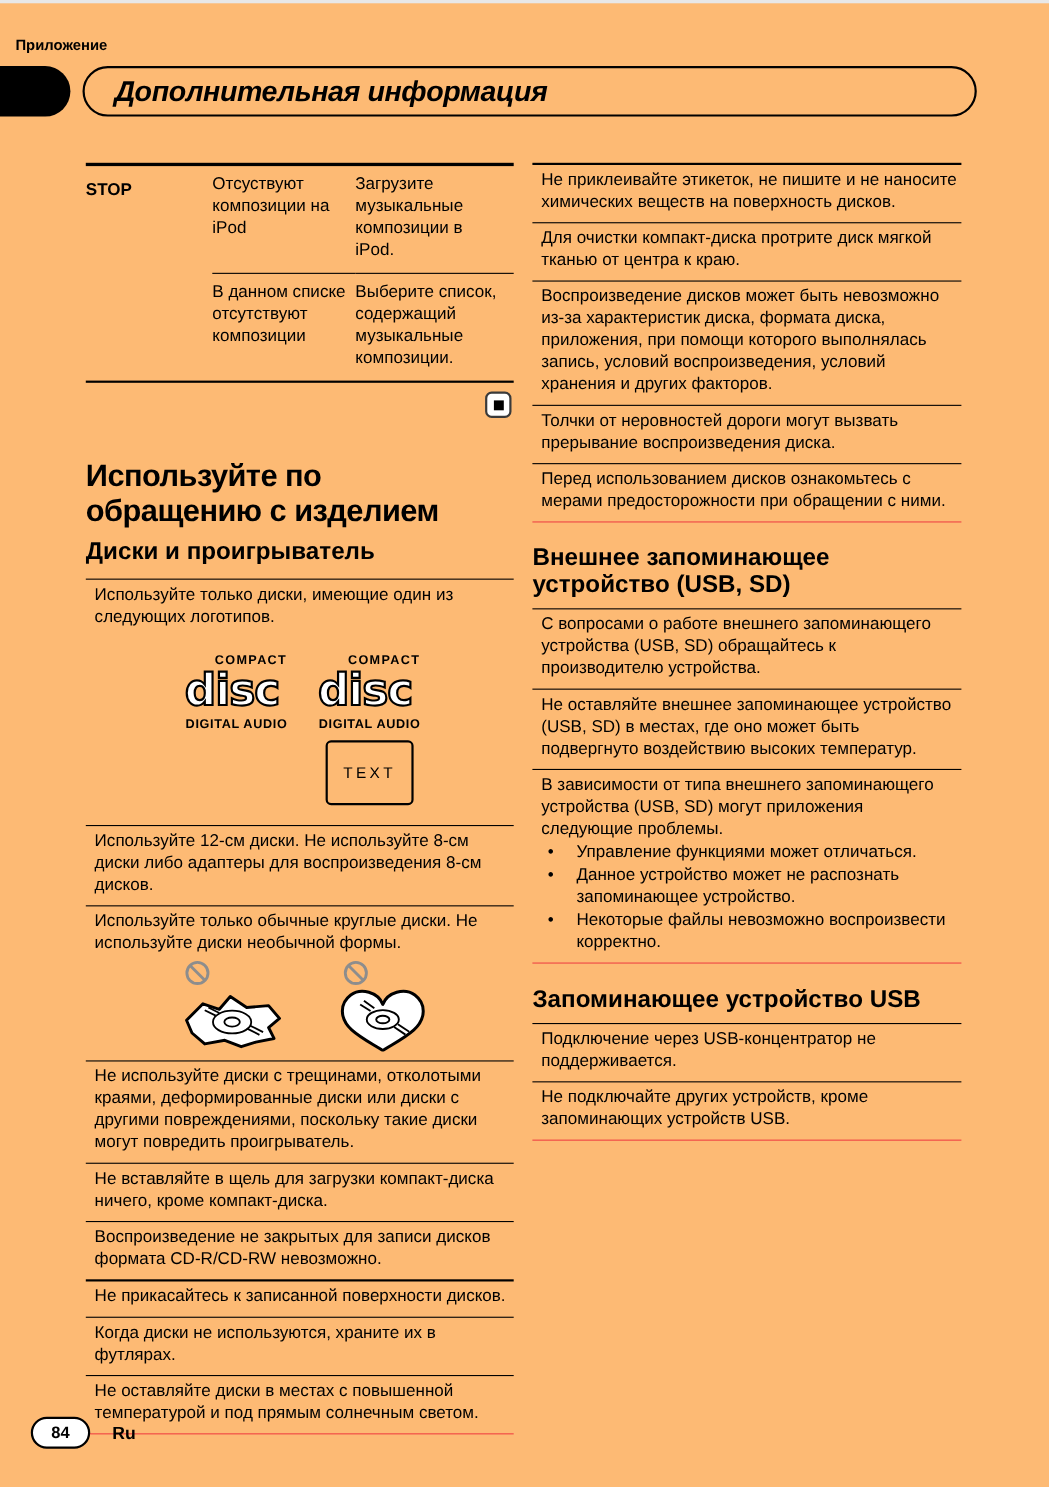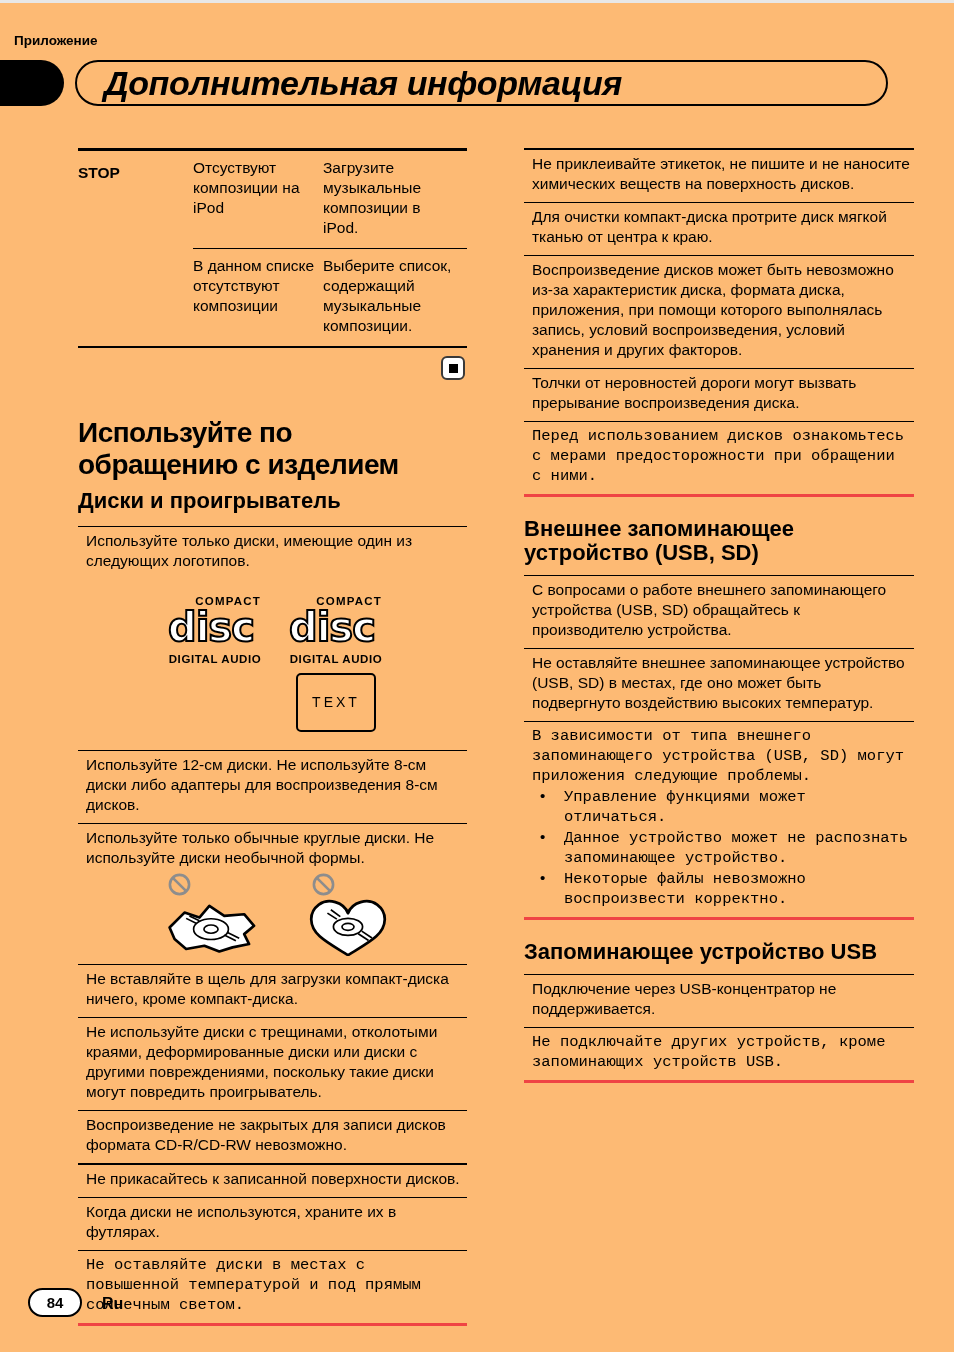--- a/index.html
+++ b/index.html
@@ -8,26 +8,26 @@
     font-family:"Liberation Sans","DejaVu Sans",sans-serif; color:#000;
     overflow:hidden; margin:3px auto;
   }
   
   .applabel { position:absolute; left:14px; top:30px; font-size:13.5px; font-weight:bold; }
   .chaptab  { position:absolute; left:0; top:57px; width:64px; height:46px; background:#000;
               border-radius:0 23px 23px 0; }
   .titlebox { position:absolute; left:75px; top:57px; width:813px; height:46px; box-sizing:border-box;
               border:2px solid #000; border-radius:23px; display:flex; align-items:center;
               padding-left:27px; }
-  .titlebox span { font-size:34px; font-weight:bold; font-style:italic; letter-spacing:-0.4px; }
+  .titlebox span { font-size:26px; font-weight:bold; font-style:italic; letter-spacing:-0.4px; }
 
   
   .col { position:absolute; top:145px; }
   .col.left  { left:78px;  width:389px; }
-  .col.right { left:524px; width:390px; }
+  .col.right { left:484px; width:390px; }
 
   
   .ipod-table { display:grid; grid-template-columns:115px 130px 1fr;
                 border-top:3px solid #000; border-bottom:2px solid #000;
                 font-size:15.5px; line-height:20px; }
   .ipod-table .cell { padding:7px 8px 10px 0; }
   .c-label { grid-column:1; grid-row:1 / span 2; font-weight:bold; padding-top:12px !important; }
   .r1 { grid-row:1; border-bottom:1px solid #000; }
   .r2 { grid-row:2; }
   .c2 { grid-column:2; }
@@ -40,21 +40,21 @@
 
   
   h1 { font-size:28px; line-height:32px; font-weight:bold; letter-spacing:-0.5px;
        margin:37px 0 8px 0; max-width:348px; }
   h2 { font-size:22px; line-height:24px; font-weight:bold; margin:0 0 13px 0; }
   .col.right h2 { margin:20px 0 10px 0; }
 
   
   .items .item { border-top:1px solid #000; padding:4px 2px 8px 8px;
                  font-size:15.5px; line-height:20px; }
-  .items .item:last-child { border-bottom:3px solid #ef4444;font-family:Liberation Mono, monospace; }
+  .items .item:last-child { border-bottom:1px solid #ef4444; }
   .items .item p { margin:0; }
   .items.thick-top .item:first-child { border-top-width:2px; }
   .item.thick { border-top-width:2px; }
 
   
   .logos { display:flex; justify-content:center; gap:25px; margin:20px 0 10px 0; }
   .cdlogo { display:flex; flex-direction:column; align-items:center; width:96px; }
   .cdlogo .compact { font-size:11.5px; font-weight:bold; letter-spacing:1.2px;
                      align-self:flex-end; margin-right:2px; }
   .cdlogo svg.discword { display:block; margin-top:-3px; }
@@ -165,24 +165,24 @@
               <line x1="26" y1="20" x2="37" y2="27" stroke="#000000" stroke-width="2"></line>
               <line x1="30" y1="16" x2="41" y2="24" stroke="#000000" stroke-width="2"></line>
               <line x1="62" y1="44" x2="74" y2="52" stroke="#000000" stroke-width="2"></line>
               <line x1="66" y1="41" x2="78" y2="49" stroke="#000000" stroke-width="2"></line>
             </svg>
           </div>
         </div>
       </div>
 
       <div class="item">
+        <p>Не используйте диски с трещинами, отколотыми краями, деформированные диски или диски с другими повреждениями, поскольку такие диски могут повредить проигрыватель.</p>
+      </div>
+      <div class="item">
         <p>Не вставляйте в щель для загрузки компакт-диска ничего, кроме компакт-диска.</p>
-      </div>
-      <div class="item">
-        <p>Не используйте диски с трещинами, отколотыми краями, деформированные диски или диски с другими повреждениями, поскольку такие диски могут повредить проигрыватель.</p>
       </div>
       <div class="item">
         <p>Воспроизведение не закрытых для записи дисков формата CD-R/CD-RW невозможно.</p>
       </div>
       <div class="item thick">
         <p>Не прикасайтесь к записанной поверхности дисков.</p>
       </div>
       <div class="item">
         <p>Когда диски не используются, храните их в футлярах.</p>
       </div>

